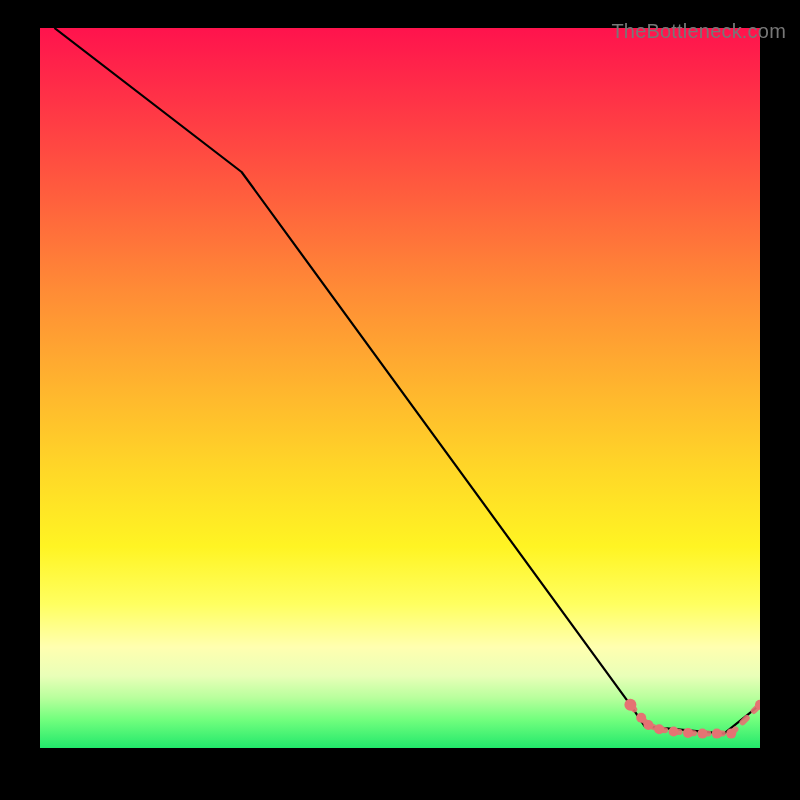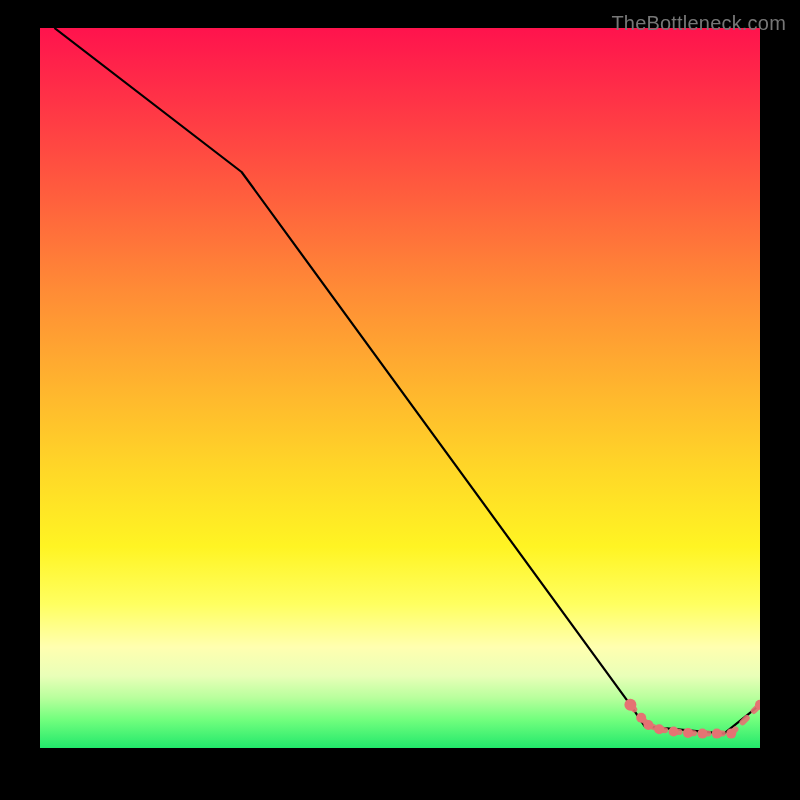--- a/index.html
+++ b/index.html
@@ -12,21 +12,21 @@
     font-family: Arial, Helvetica, sans-serif;
   }
   .frame {
     position: relative;
     width: 800px;
     height: 800px;
     background: #000;
   }
   .watermark {
     position: absolute;
-    top: 12px;
+    top: 20px;
     right: 14px;
     color: #777;
     font-size: 20px;
     font-weight: 500;
     letter-spacing: 0.2px;
     z-index: 5;
   }
   .plot {
     position: absolute;
     left: 40px;

